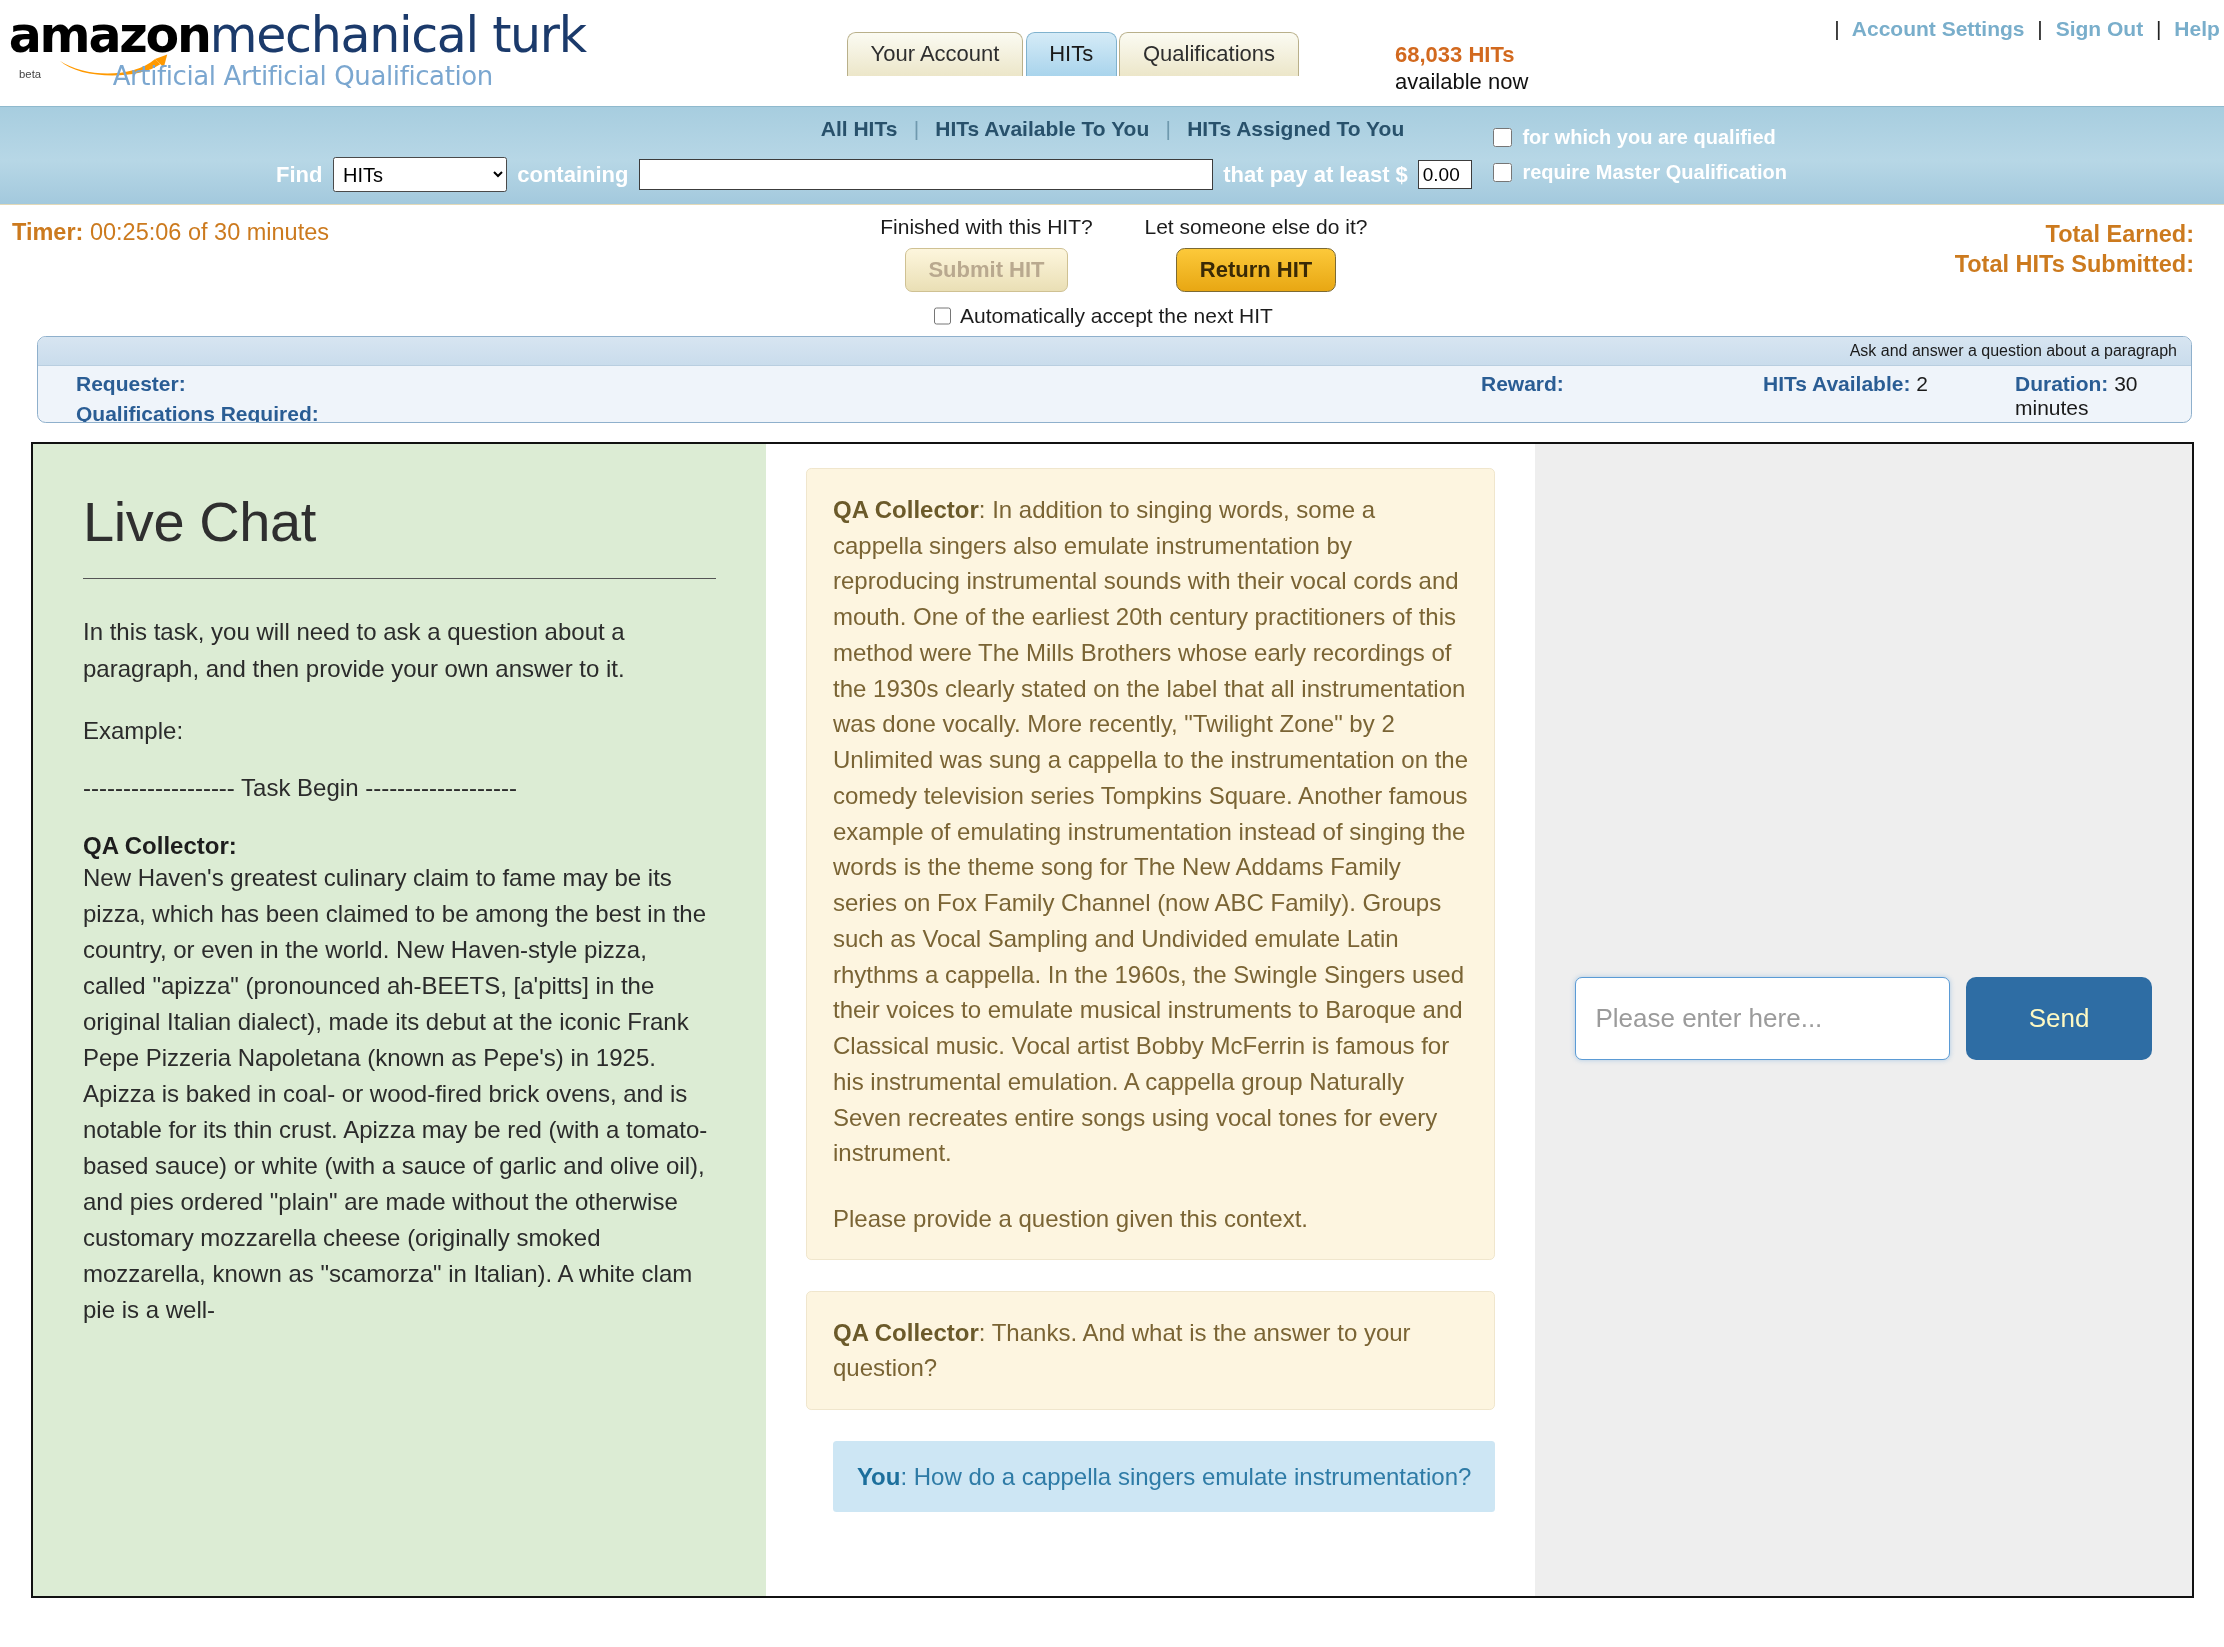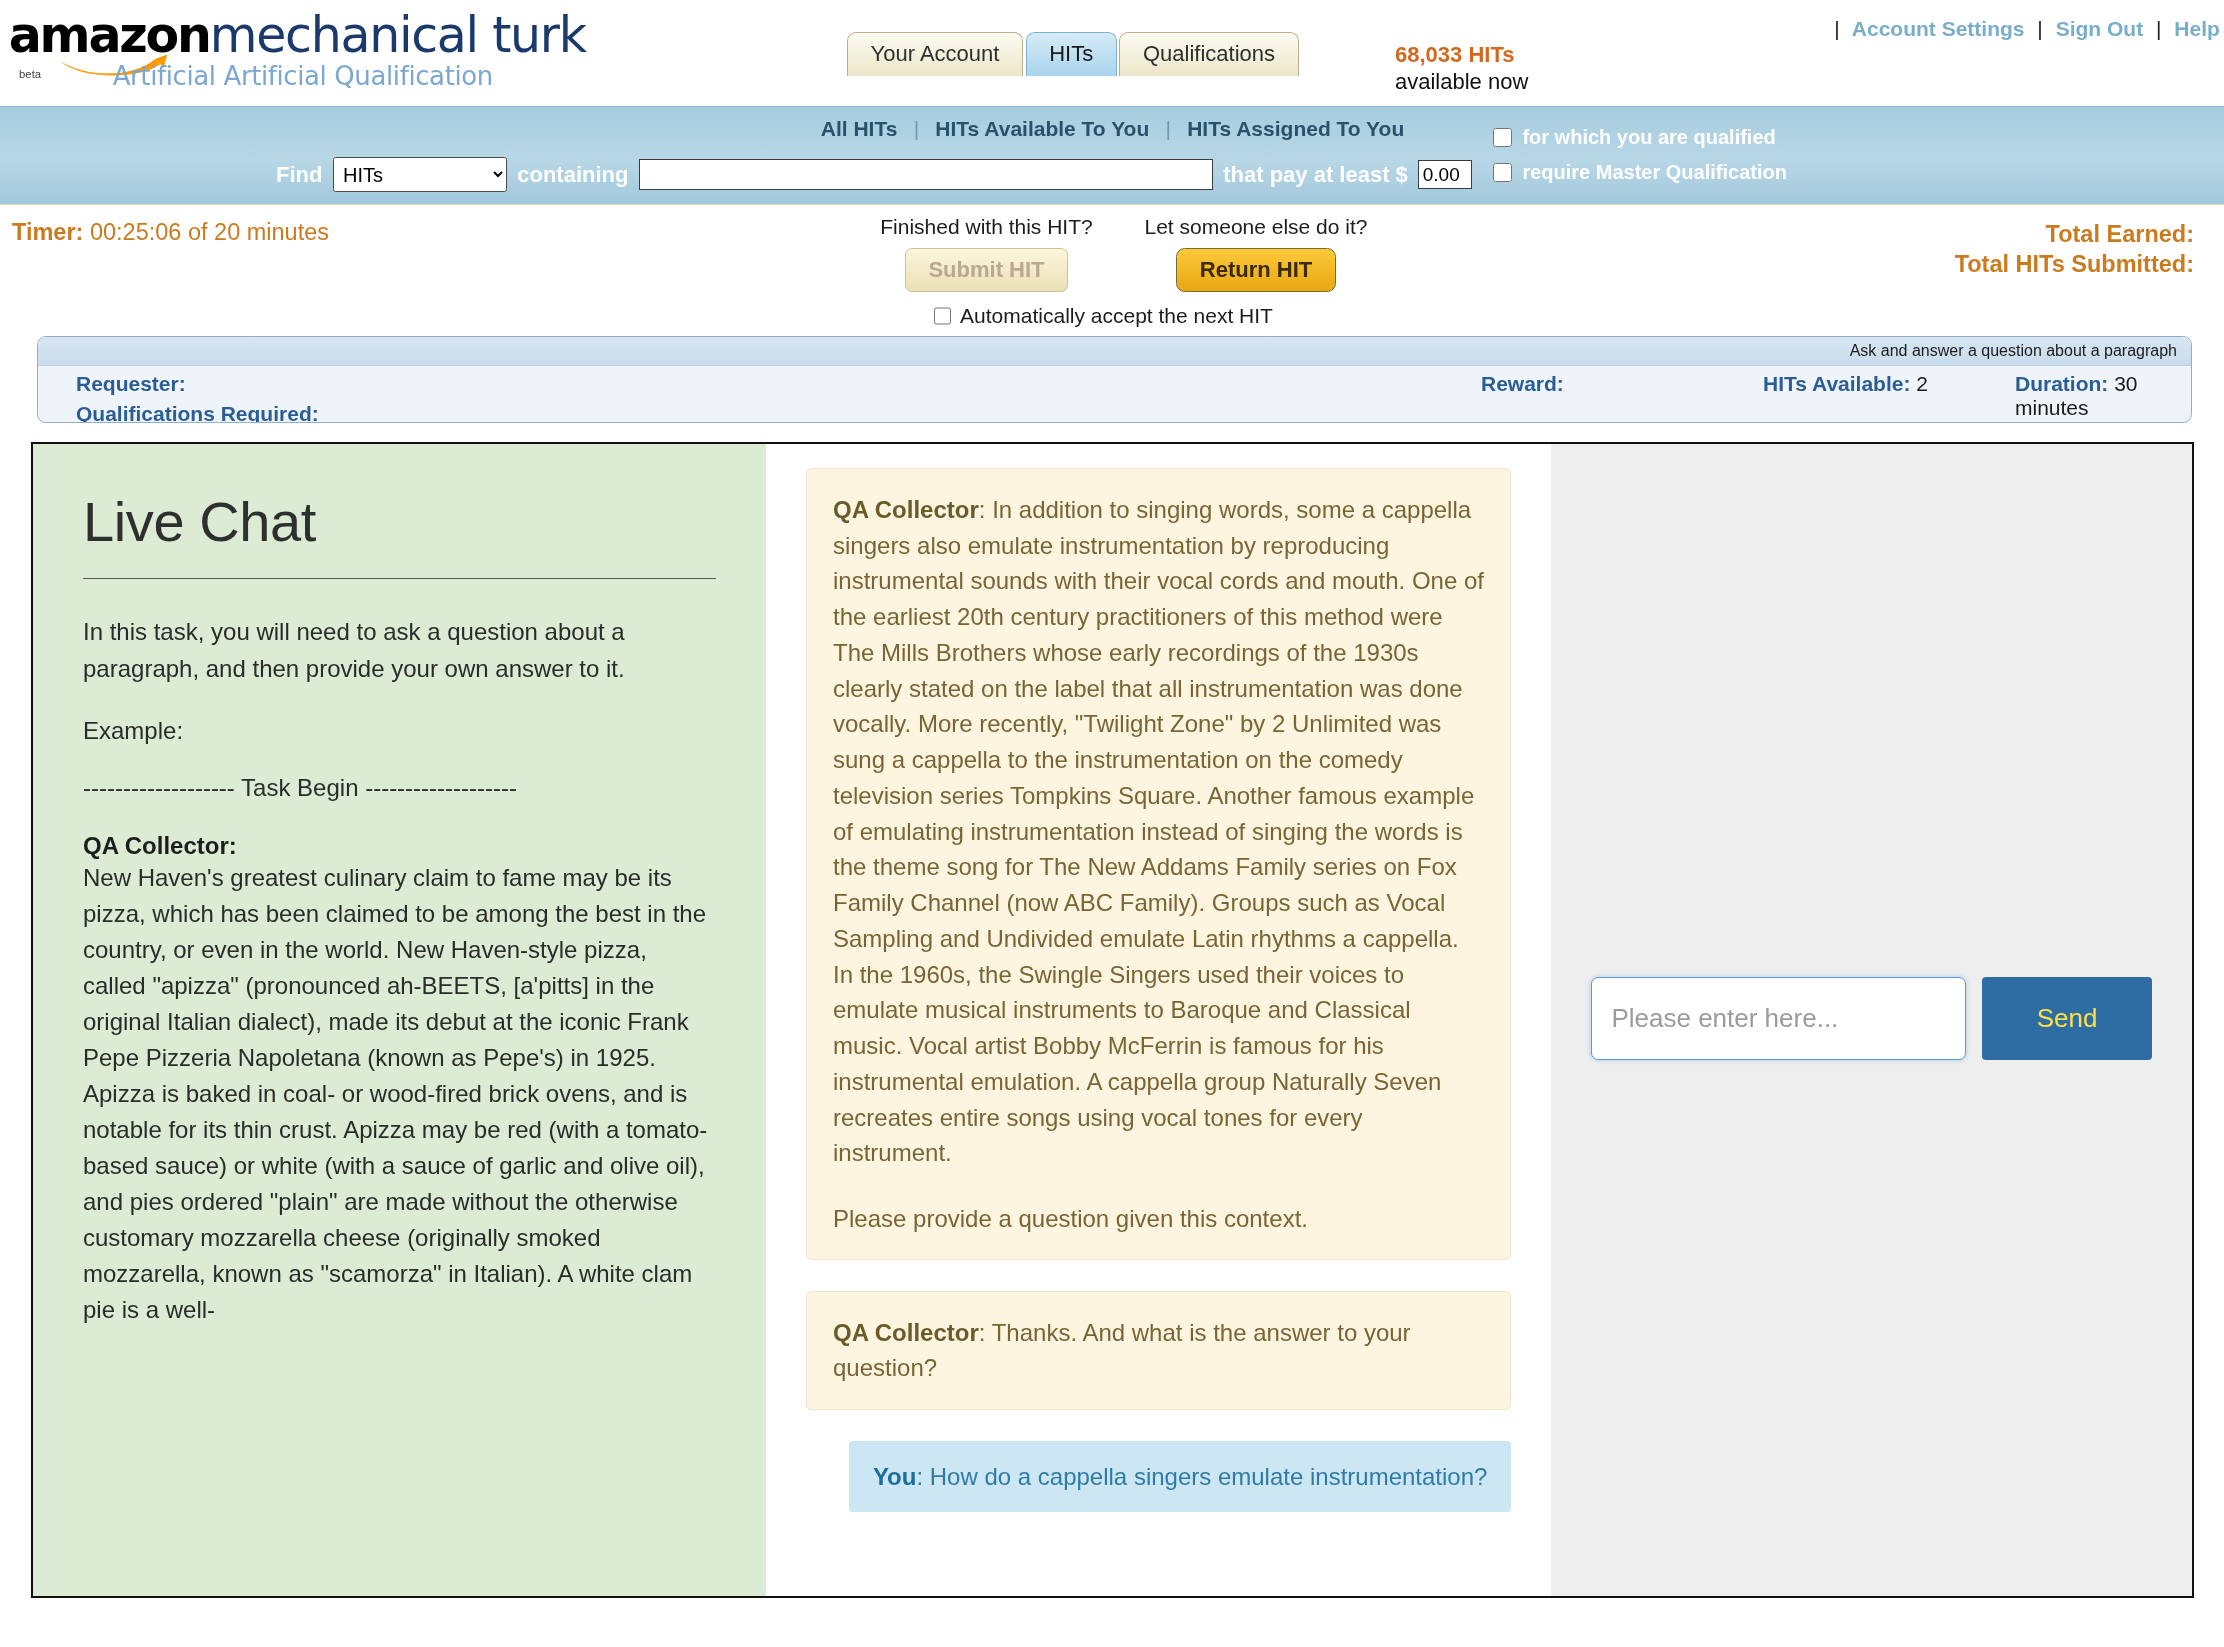--- a/index.html
+++ b/index.html
@@ -332,24 +332,24 @@
     font-size: 26px;
     color: #333;
     padding: 0 19px;
     font-family: "Liberation Sans", sans-serif;
     box-shadow: 0 0 5.2px rgba(91,155,213,0.45);
     outline: none;
   }
   .composer-input::placeholder { color: #9b9b9b; }
   .send-btn {
     flex: 0 0 auto;
-    width: 170px; height: 83px;
+    width: 186px; height: 83px;
     background: #2e6da4;
-    border: none; border-radius: 4px;
-    color: #fde047; font-size: 26px;
+    border: none; border-radius: 10px;
+    color: #fef9c3; font-size: 26px;
     cursor: pointer;
     font-family: "Liberation Sans", sans-serif;
   }
 </style>
 </head>
 <body>
 
 <div class="topbar">
   <div class="logo">
     <div class="logo-line1">
@@ -416,21 +416,21 @@
       <span>require Master Qualification</span>
     </label>
   </div>
 
   <div class="gobtn">GO</div>
 </div>
 
 <div class="hitbar">
   <div class="timer">
     <b>Timer:</b>
-    <span>00:25:06 of 20 minutes</span>
+    <span>00:25:06 of 30 minutes</span>
   </div>
 
   <div class="finish-block">
     <div class="qlabel">Finished with this HIT?</div>
     <button class="btn-submit">Submit HIT</button>
   </div>
 
   <div class="someone-block">
     <div class="qlabel">Let someone else do it?</div>
     <button class="btn-return">Return HIT</button>

